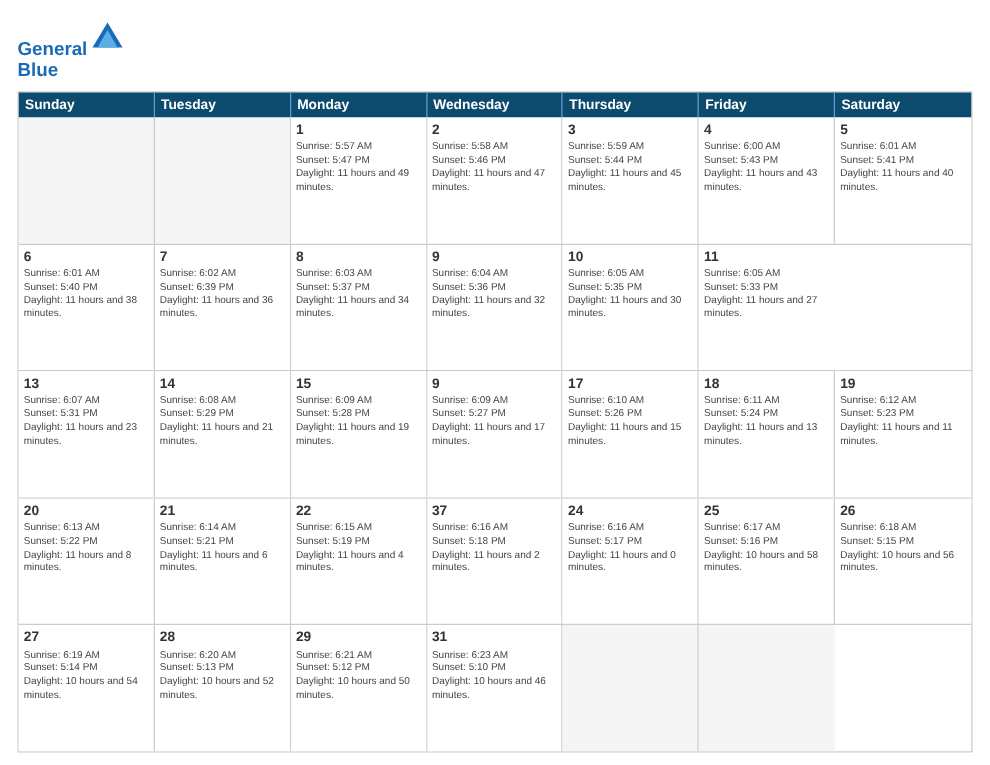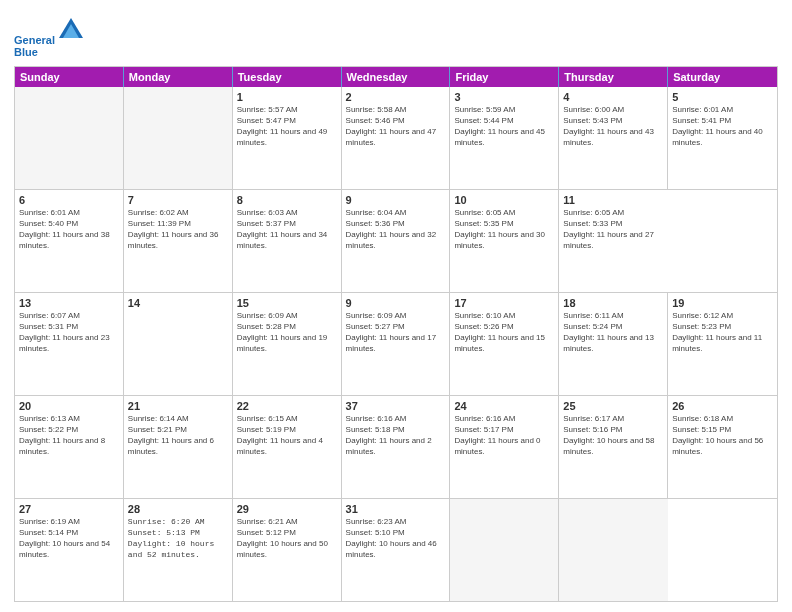--- a/index.html
+++ b/index.html
@@ -22,21 +22,21 @@
       justify-content: space-between;
       align-items: flex-start;
       margin-bottom: 8px;
     }
     .logo {
       display: flex;
       align-items: center;
       margin-top: 4px;
     }
     .logo-text {
-      font-size: 11px;
+      font-size: 15px;
       font-weight: bold;
       line-height: 1.1;
       color: #333;
     }
     .logo-text span {
       color: #1a6bb5;
     }
     .logo-icon {
       width: 28px;
       height: 28px;
@@ -57,21 +57,21 @@
     }
     .calendar {
       flex: 1;
       display: flex;
       flex-direction: column;
       border: 1px solid #ccc;
     }
     .cal-header {
       display: grid;
       grid-template-columns: repeat(7, 1fr);
-      background: #a21caf;
+      background: #0c4a6e;
     }
     .cal-header-cell {
       color: #fff;
       font-size: 11px;
       font-weight: bold;
       padding: 4px 5px;
       text-align: left;
       border-right: 1px solid #5a9fd4;
     }
     .cal-header-cell:last-child { border-right: none; }
@@ -129,25 +129,25 @@
     </div>
     <div class="title-block">
       <div class="month-title"></div>
       <div class="subtitle"></div>
     </div>
   </div>
 
   <div class="calendar">
     <div class="cal-header">
     <div class="cal-header-cell">Sunday</div>
+        <div class="cal-header-cell">Tuesday</div>
         <div class="cal-header-cell">Monday</div>
-        <div class="cal-header-cell">Tuesday</div>
         <div class="cal-header-cell">Wednesday</div>
+        <div class="cal-header-cell">Thursday</div>
         <div class="cal-header-cell">Friday</div>
-        <div class="cal-header-cell">Thursday</div>
         <div class="cal-header-cell">Saturday</div>
       </div>
     <div class="cal-body">
     <div class="cal-row">
           <div class="cal-cell empty"></div>
           <div class="cal-cell empty"></div>
           <div class="cal-cell">
             <span class="day-num">1</span>
             <div class="day-info" style="white-space: pre-line;">Sunrise: 5:57 AM
 Sunset: 5:47 PM
@@ -181,21 +181,21 @@
         <div class="cal-row">
           <div class="cal-cell">
             <span class="day-num">6</span>
             <div class="day-info" style="white-space: pre-line;">Sunrise: 6:01 AM
 Sunset: 5:40 PM
 Daylight: 11 hours and 38 minutes.</div>
           </div>
           <div class="cal-cell">
             <span class="day-num">7</span>
             <div class="day-info" style="white-space: pre-line;">Sunrise: 6:02 AM
-Sunset: 11:39 PM
+Sunset: 6:39 PM
 Daylight: 11 hours and 36 minutes.</div>
           </div>
           <div class="cal-cell">
             <span class="day-num">8</span>
             <div class="day-info" style="white-space: pre-line;">Sunrise: 6:03 AM
 Sunset: 5:37 PM
 Daylight: 11 hours and 34 minutes.</div>
           </div>
           <div class="cal-cell">
             <span class="day-num">9</span>
@@ -218,20 +218,23 @@
         </div>
         <div class="cal-row">
           <div class="cal-cell">
             <span class="day-num">13</span>
             <div class="day-info" style="white-space: pre-line;">Sunrise: 6:07 AM
 Sunset: 5:31 PM
 Daylight: 11 hours and 23 minutes.</div>
           </div>
           <div class="cal-cell">
             <span class="day-num">14</span>
+            <div class="day-info" style="white-space: pre-line;">Sunrise: 6:08 AM
+Sunset: 5:29 PM
+Daylight: 11 hours and 21 minutes.</div>
           </div>
           <div class="cal-cell">
             <span class="day-num">15</span>
             <div class="day-info" style="white-space: pre-line;">Sunrise: 6:09 AM
 Sunset: 5:28 PM
 Daylight: 11 hours and 19 minutes.</div>
           </div>
           <div class="cal-cell">
             <span class="day-num">9</span>
             <div class="day-info" style="white-space: pre-line;">Sunrise: 6:09 AM
@@ -303,21 +306,21 @@
         </div>
         <div class="cal-row">
           <div class="cal-cell">
             <span class="day-num">27</span>
             <div class="day-info" style="white-space: pre-line;">Sunrise: 6:19 AM
 Sunset: 5:14 PM
 Daylight: 10 hours and 54 minutes.</div>
           </div>
           <div class="cal-cell">
             <span class="day-num">28</span>
-            <div class="day-info" style="white-space: pre-line; font-family: Liberation Mono, monospace;">Sunrise: 6:20 AM
+            <div class="day-info" style="white-space: pre-line;">Sunrise: 6:20 AM
 Sunset: 5:13 PM
 Daylight: 10 hours and 52 minutes.</div>
           </div>
           <div class="cal-cell">
             <span class="day-num">29</span>
             <div class="day-info" style="white-space: pre-line;">Sunrise: 6:21 AM
 Sunset: 5:12 PM
 Daylight: 10 hours and 50 minutes.</div>
           </div>
           <div class="cal-cell">

